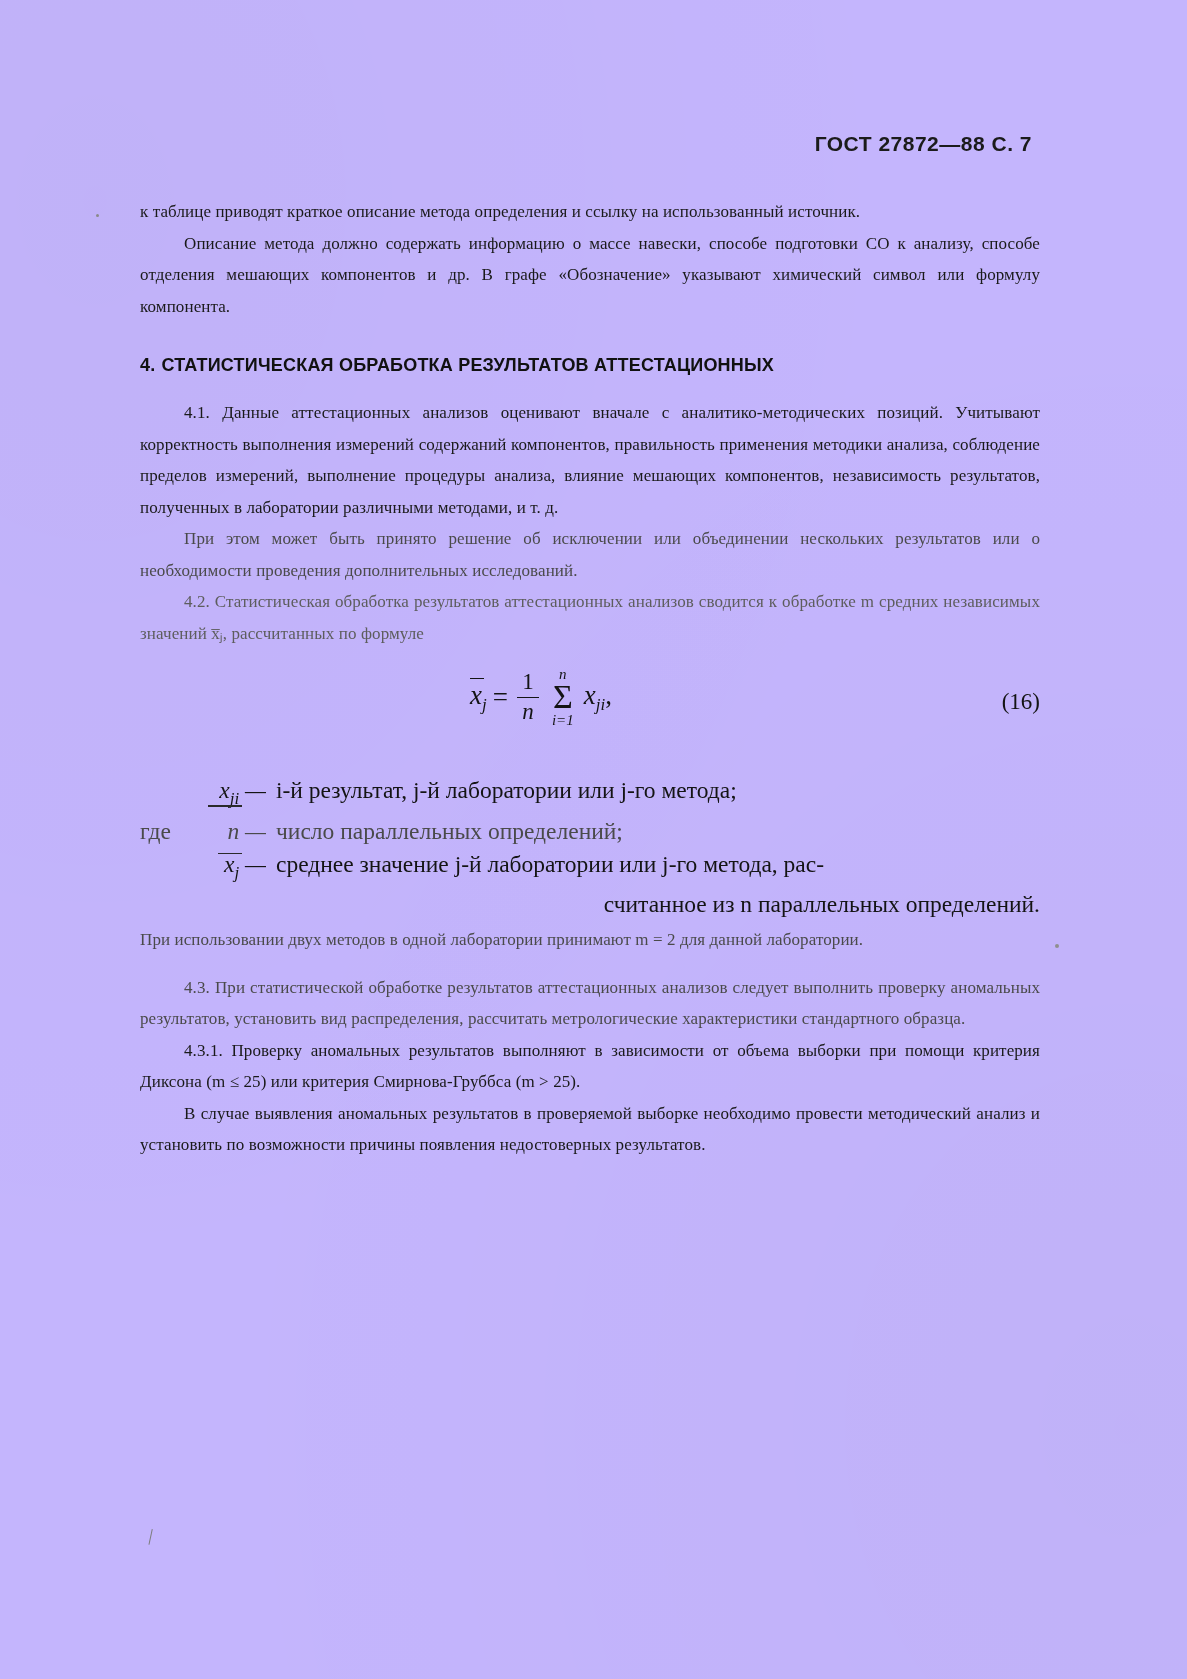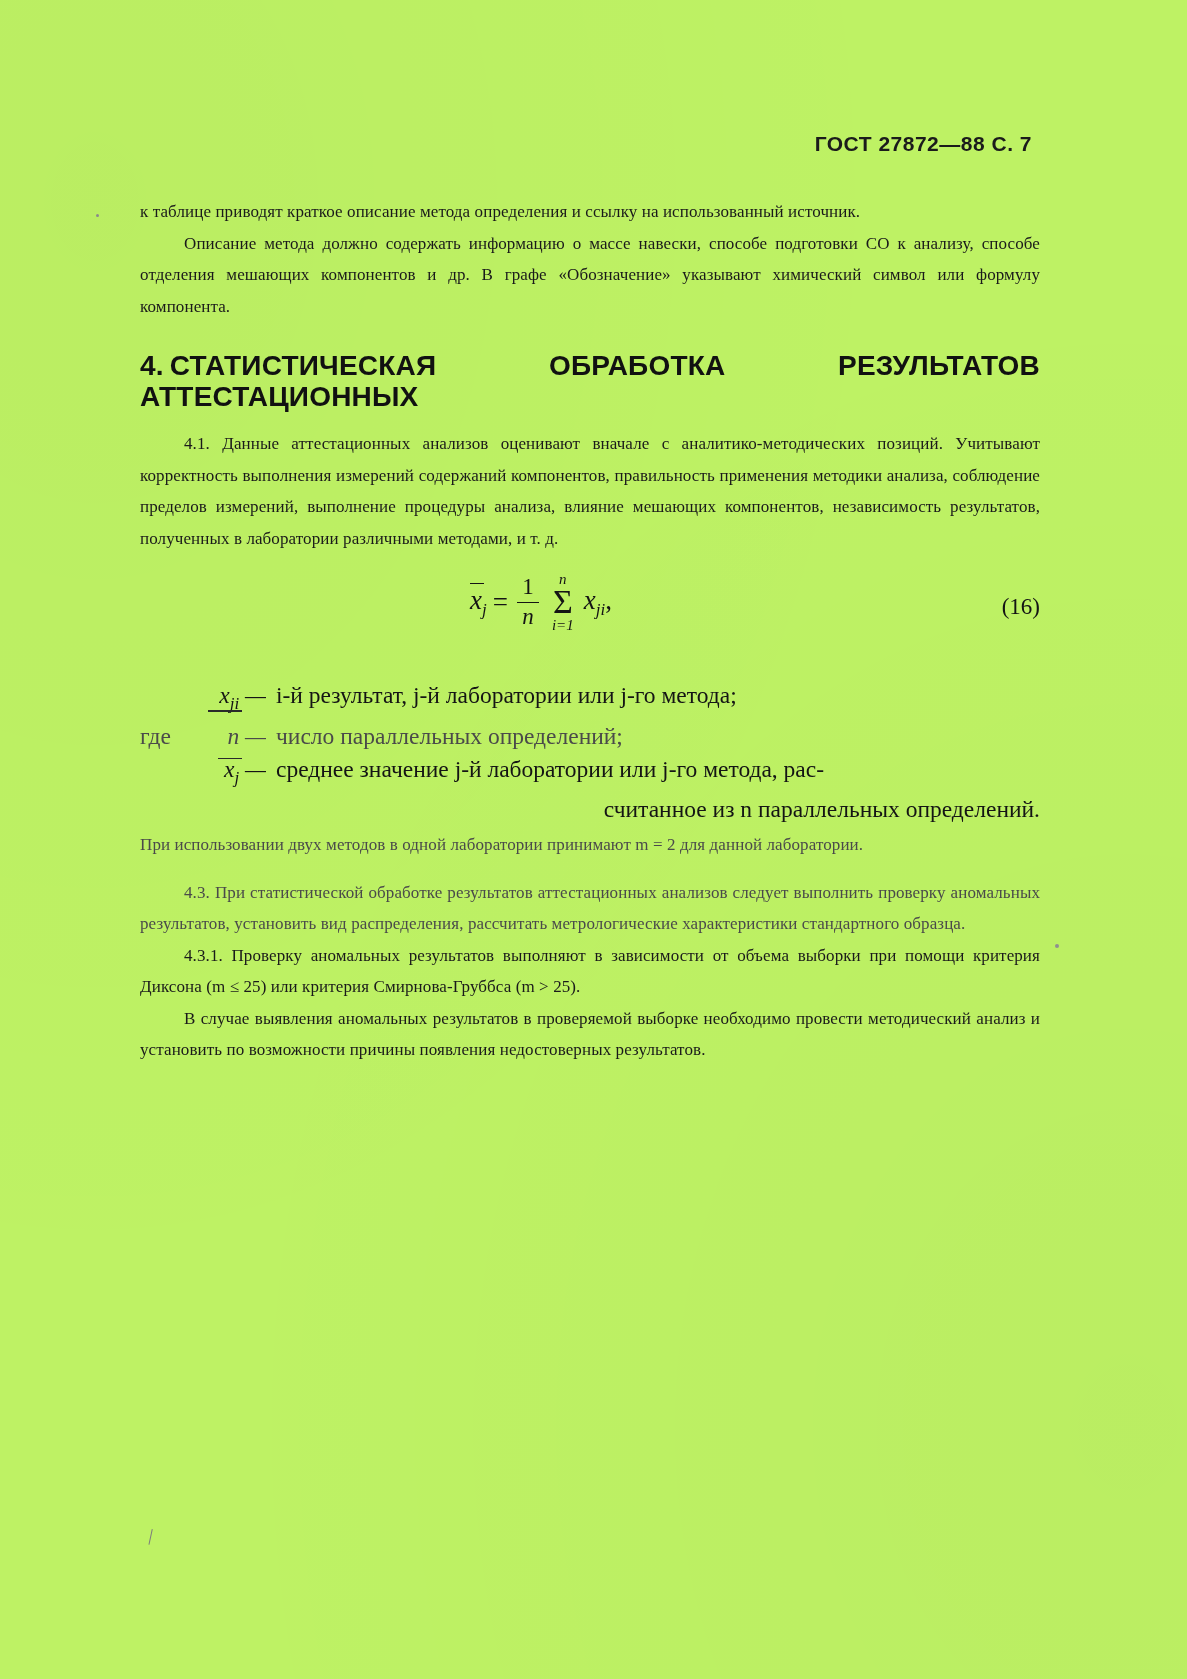--- a/index.html
+++ b/index.html
@@ -12,21 +12,21 @@
     height: 1679px;
     position: relative;
     font-family: "Liberation Serif", serif;
     color: #141414;
     overflow: hidden;
   }
   .page {
     position: absolute;
     inset: 0;
     
-    background: #bef264;
+    background: #c4b5fd;
   }
   .scan-noise {
     position: absolute;
     inset: 0;
     pointer-events: none;
     background:
       radial-gradient(ellipse at 8% 12%, rgba(0,0,0,0.020), rgba(0,0,0,0) 55%),
       radial-gradient(ellipse at 95% 85%, rgba(0,0,0,0.018), rgba(0,0,0,0) 60%);
   }
   .header {
@@ -57,21 +57,21 @@
   p.indent {
     text-indent: 44px;
   }
   .blk { margin-bottom: 0px; }
   .gap-md { height: 16px; }
   .gap-lg { height: 28px; }
 
   .section-title {
     font-family: "Liberation Sans", sans-serif;
     font-weight: bold;
-    font-size: 28px;
+    font-size: 18px;
     line-height: 31px;
     letter-spacing: 0.2px;
     text-align: justify;
     color: #111;
     margin: 0;
   }
   .section-title .num { margin-right: 6px; }
   .title-line2 { padding-left: 34px; display:block; }
 
   .faded {
@@ -252,21 +252,23 @@
     <div class="gap-lg"></div>
 
     <div class="section-title">
       <span class="num">4.</span><span>СТАТИСТИЧЕСКАЯ ОБРАБОТКА РЕЗУЛЬТАТОВ АТТЕСТАЦИОННЫХ</span>
     </div>
 
     <div class="gap-md"></div>
 
     <p class="blk indent">4.1. Данные аттестационных анализов оценивают вначале с аналитико-методических позиций. Учитывают корректность выполнения измерений содержаний компонентов, правильность применения методики анализа, соблюдение пределов измерений, выполнение процедуры анализа, влияние мешающих компонентов, независимость результатов, полученных в лаборатории различными методами, и т. д.</p>
 
-
+    <p class="blk indent faded">При этом может быть принято решение об исключении или объединении нескольких результатов или о необходимости проведения дополнительных исследований.</p>
+
+    <p class="blk indent faded-2">4.2. Статистическая обработка результатов аттестационных анализов сводится к обработке m средних независимых значений x̅ⱼ, рассчитанных по формуле</p>
 
     <div class="formula-row">
       <div class="formula">
         <span class="xbar"><span class="ital">x</span><span class="sub">j</span></span>
         <span>=</span>
         <span class="frac">
           <span>1</span>
           <span class="bar"></span>
           <span class="ital">n</span>
         </span>

